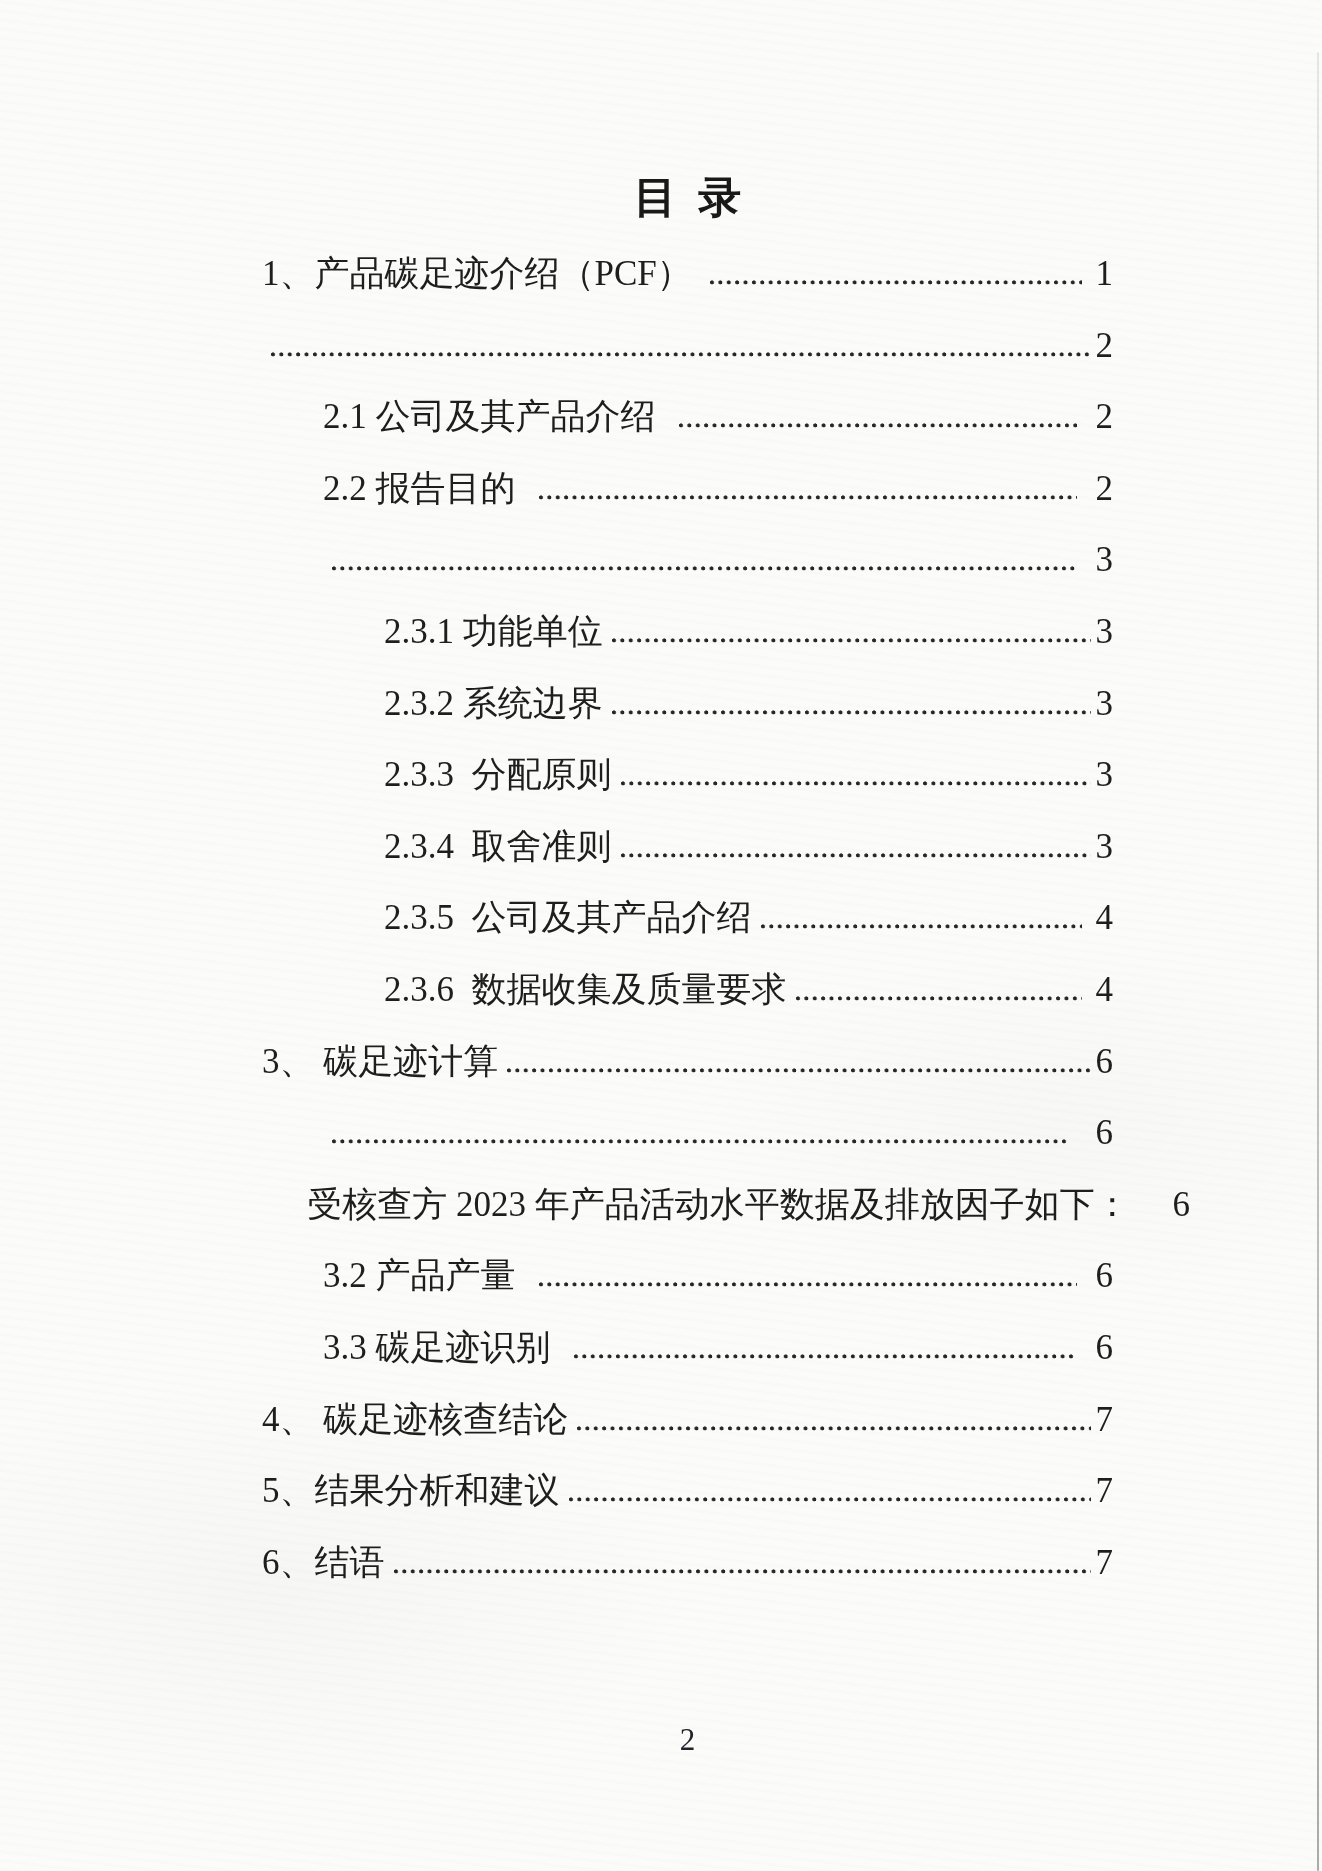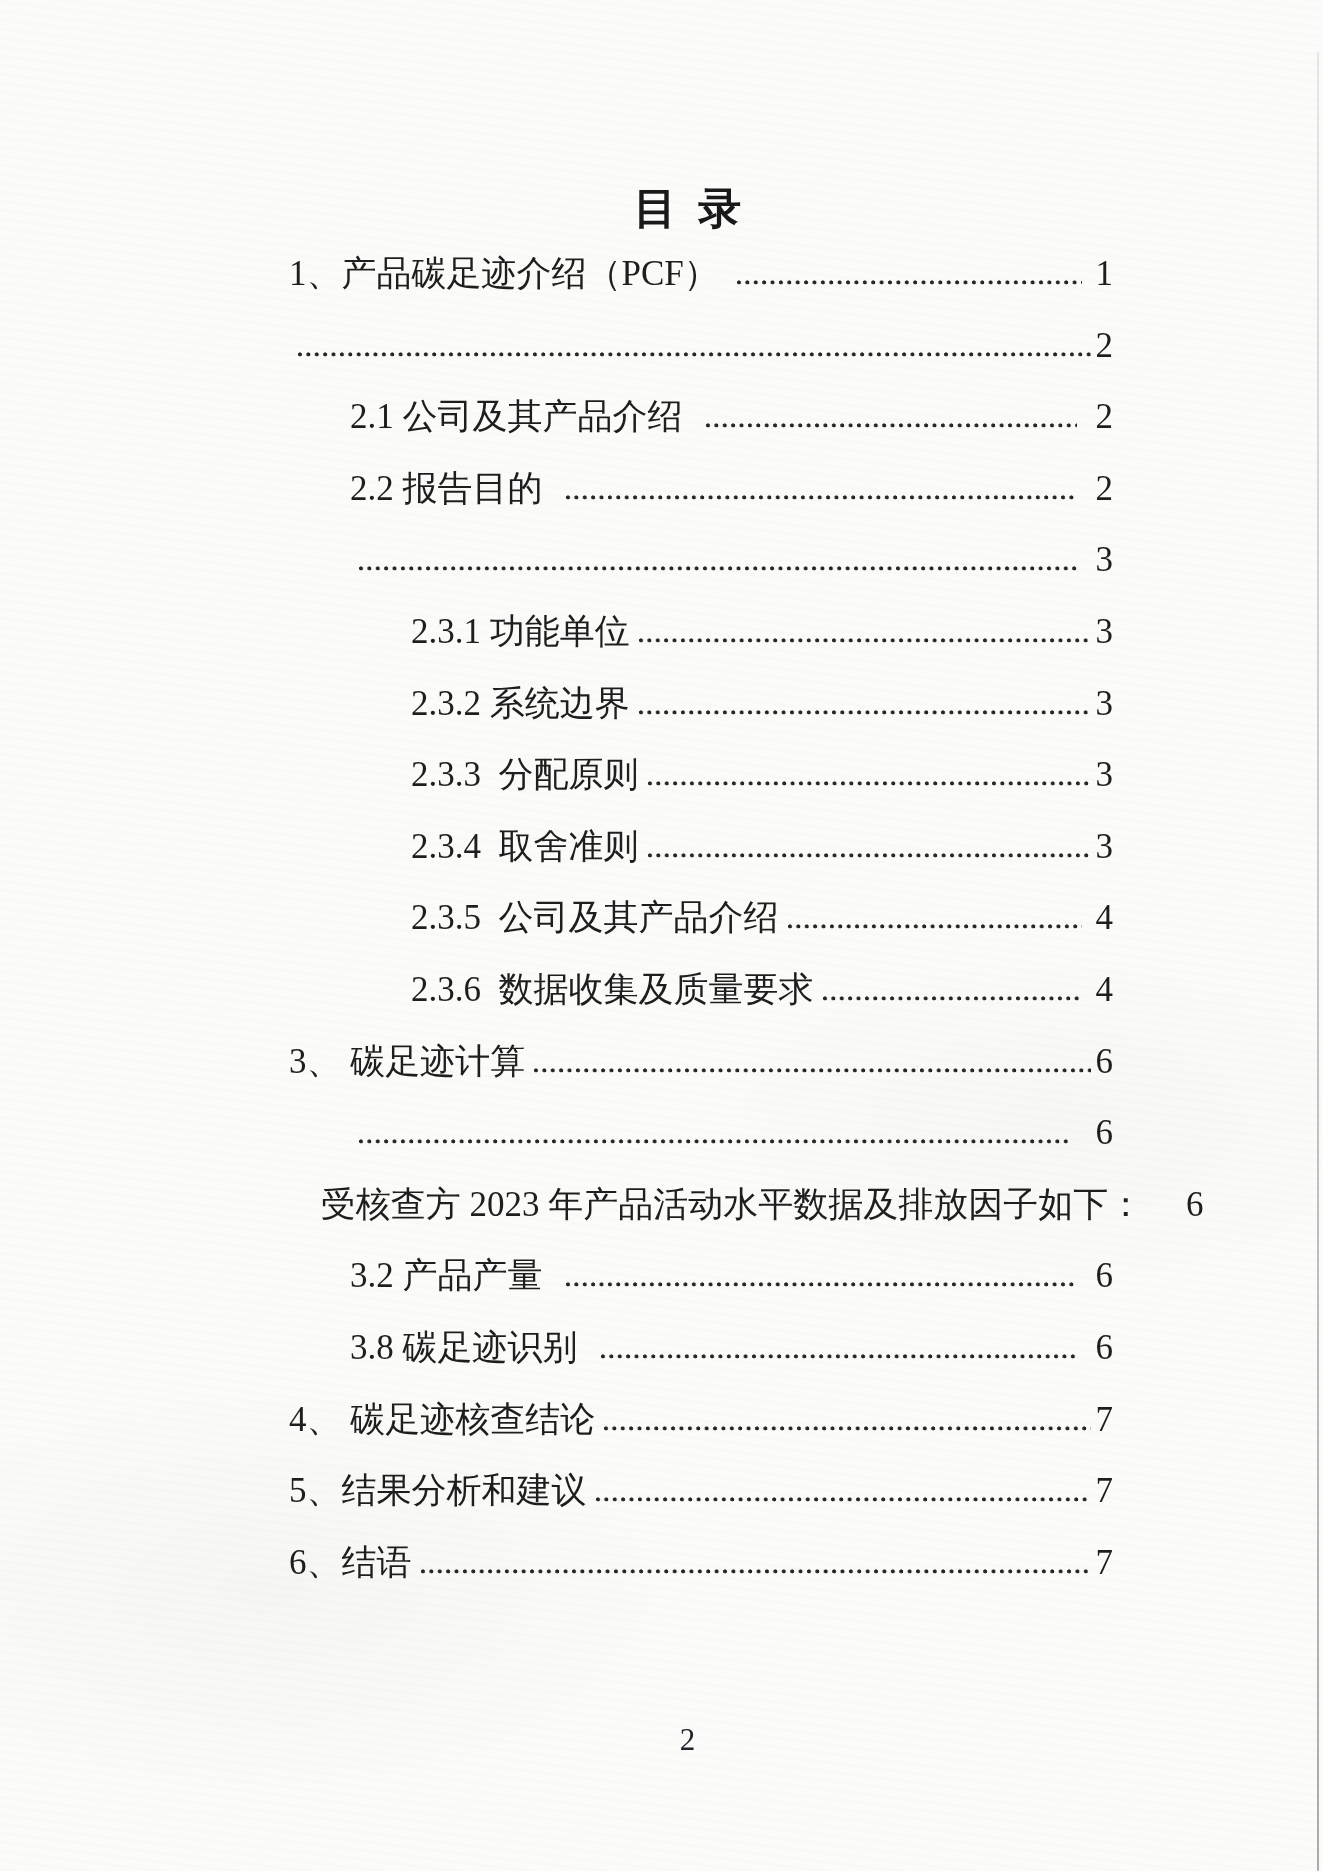--- a/index.html
+++ b/index.html
@@ -28,31 +28,29 @@
       rgba(95,105,98,0.42) 70%,
       rgba(85,95,88,0.5) 100%);
     border-radius:1px;
   }
   .toc-title{
     position:absolute;top:169px;left:262px;width:851px;
     text-align:center;
     font-size:43px;font-weight:bold;
     white-space:pre;
     color:#191919;
-    margin-top:11px;
   }
   .toc{
     position:absolute;top:238px;left:262px;width:851px;
     font-size:35px;
   }
   .toc-row{
     display:flex;align-items:baseline;
     height:71.6px;line-height:71.6px;
     white-space:pre;
-    margin-left:27px;
   }
   .toc-row.lv2{padding-left:61px;gap:14px;}
   .toc-row.lv3{padding-left:122px;justify-content:center;}
   .toc-label{white-space:pre;}
   .leader{
     flex:1 1 auto;height:6px;margin:0 5px 0 9px;
     background-image:radial-gradient(circle at 2px 3.4px, #262626 1.7px, rgba(0,0,0,0) 2.3px);
     background-size:8.4px 6px;
     background-repeat:repeat-x;
     background-position:left bottom;
@@ -139,21 +137,21 @@
       <span class="toc-label">受核查方 2023 年产品活动水平数据及排放因子如下：</span>
       <span class="leader"></span>
       <span class="pagenum"> 6</span>
     </div>
       <div class="toc-row lv2">
       <span class="toc-label">3.2 产品产量</span>
       <span class="leader"></span>
       <span class="pagenum">6</span>
     </div>
       <div class="toc-row lv2">
-      <span class="toc-label">3.8 碳足迹识别</span>
+      <span class="toc-label">3.3 碳足迹识别</span>
       <span class="leader"></span>
       <span class="pagenum">6</span>
     </div>
       <div class="toc-row lv1">
       <span class="toc-label">4、 碳足迹核查结论</span>
       <span class="leader"></span>
       <span class="pagenum">7</span>
     </div>
       <div class="toc-row lv1">
       <span class="toc-label">5、结果分析和建议</span>

